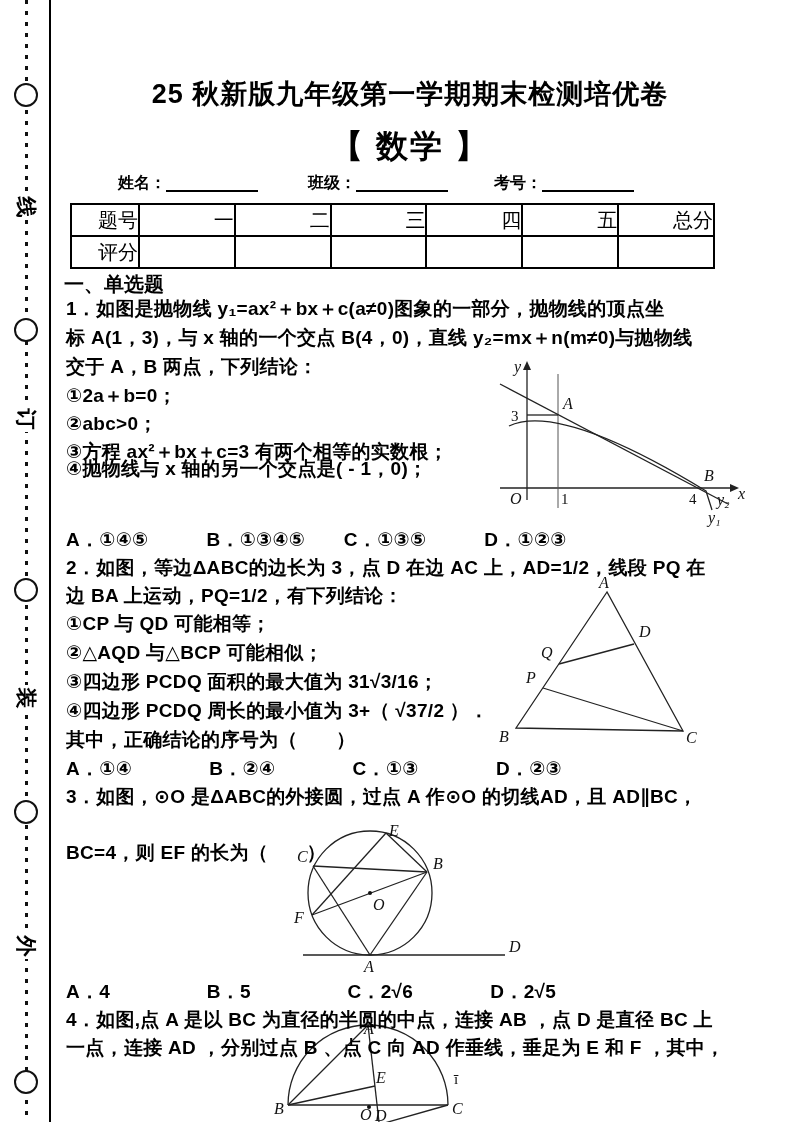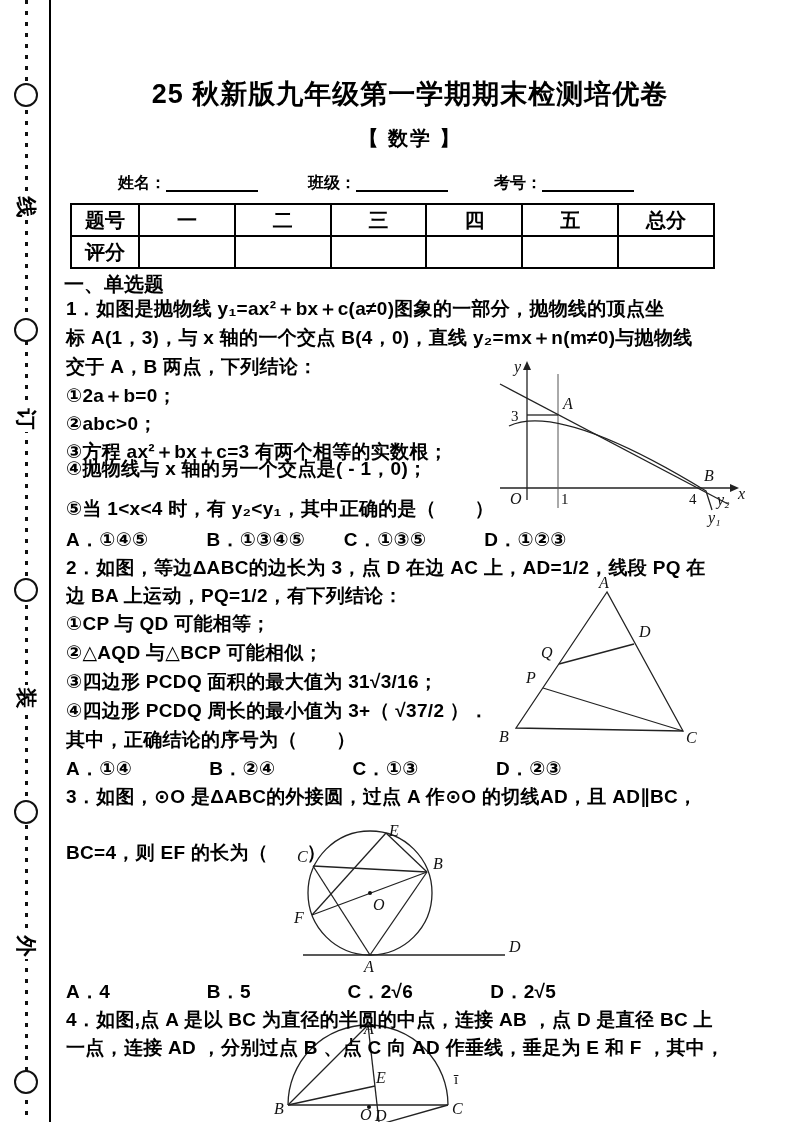--- a/index.html
+++ b/index.html
@@ -11,28 +11,28 @@
   .bind-circle{position:absolute;left:14px;width:20px;height:20px;border:2px solid #111;
                border-radius:50%;background:#fff;}
   .bind-char{position:absolute;left:13px;width:26px;height:26px;background:#fff;
              font-size:21px;font-weight:700;line-height:26px;text-align:center;
              transform:rotate(90deg);}
   .border-line{position:absolute;left:49px;top:0;width:2px;height:1122px;background:#000;}
   
   .title{position:absolute;left:60px;top:76px;width:700px;text-align:center;
          font-size:27px;font-weight:700;letter-spacing:1px;}
   .subject{position:absolute;left:60px;top:125px;width:700px;text-align:center;
-           font-size:20px;font-weight:700;letter-spacing:2px;}
+           font-size:32px;font-weight:700;letter-spacing:2px;}
   .field{position:absolute;top:168px;font-size:16px;font-weight:700;white-space:nowrap;}
   .blank{display:inline-block;width:92px;border-bottom:2px solid #000;height:22px;vertical-align:-4px;}
   
   table.score{position:absolute;left:70px;top:203px;width:645px;border-collapse:collapse;table-layout:fixed;}
   table.score td,table.score th{border:2px solid #000;height:30px;text-align:center;
       font-size:20px;padding:0;}
-  table.score th{font-weight:700;}
+  table.score th{font-weight:400;text-align:right;}
   
   .sec{position:absolute;left:64px;top:271px;font-size:20px;font-weight:700;}
   .line{position:absolute;left:66px;white-space:nowrap;font-size:19px;font-weight:600;
         letter-spacing:0.3px;}
   
   svg{position:absolute;overflow:visible;}
   svg line,svg path,svg circle.geo,svg polygon.geo{stroke:#222;stroke-width:1.3;fill:none;}
   svg .thin{stroke:#555;stroke-width:1;}
   .fig-label{font-family:"Liberation Serif","DejaVu Serif",serif;font-style:italic;
              font-size:16px;fill:#111;stroke:none;}
@@ -173,21 +173,20 @@
     <text class="fig-num" x="182" y="64">ī</text>
   </svg>
 
   <div class="line" style="top:296px">1．如图是抛物线 y₁=ax²＋bx＋c(a≠0)图象的一部分，抛物线的顶点坐</div>
   <div class="line" style="top:325px">标 A(1，3)，与 x 轴的一个交点 B(4，0)，直线 y₂=mx＋n(m≠0)与抛物线</div>
   <div class="line" style="top:354px">交于 A，B 两点，下列结论：</div>
   <div class="line" style="top:383px">①2a＋b=0；</div>
   <div class="line" style="top:411px">②abc&gt;0；</div>
   <div class="line" style="top:439px">③方程 ax²＋bx＋c=3 有两个相等的实数根；</div>
   <div class="line" style="top:456px">④抛物线与 x 轴的另一个交点是( - 1，0)；</div>
-  <div class="line" style="top:496px">⑤当 1&lt;x&lt;4 时，有 y₂&lt;y₁，其中正确的是（　　）</div>
   <div class="line" style="top:527px">A．①④⑤　　　B．①③④⑤　　C．①③⑤　　　D．①②③</div>
 
   <div class="line" style="top:555px">2．如图，等边ΔABC的边长为 3，点 D 在边 AC 上，AD=1/2，线段 PQ 在</div>
   <div class="line" style="top:583px">边 BA 上运动，PQ=1/2，有下列结论：</div>
   <div class="line" style="top:611px">①CP 与 QD 可能相等；</div>
   <div class="line" style="top:640px">②△AQD 与△BCP 可能相似；</div>
   <div class="line" style="top:669px">③四边形 PCDQ 面积的最大值为 31√3/16；</div>
   <div class="line" style="top:698px">④四边形 PCDQ 周长的最小值为 3+（ √37/2 ）．</div>
   <div class="line" style="top:727px">其中，正确结论的序号为（　　）</div>
   <div class="line" style="top:756px">A．①④　　　　B．②④　　　　C．①③　　　　D．②③</div>

